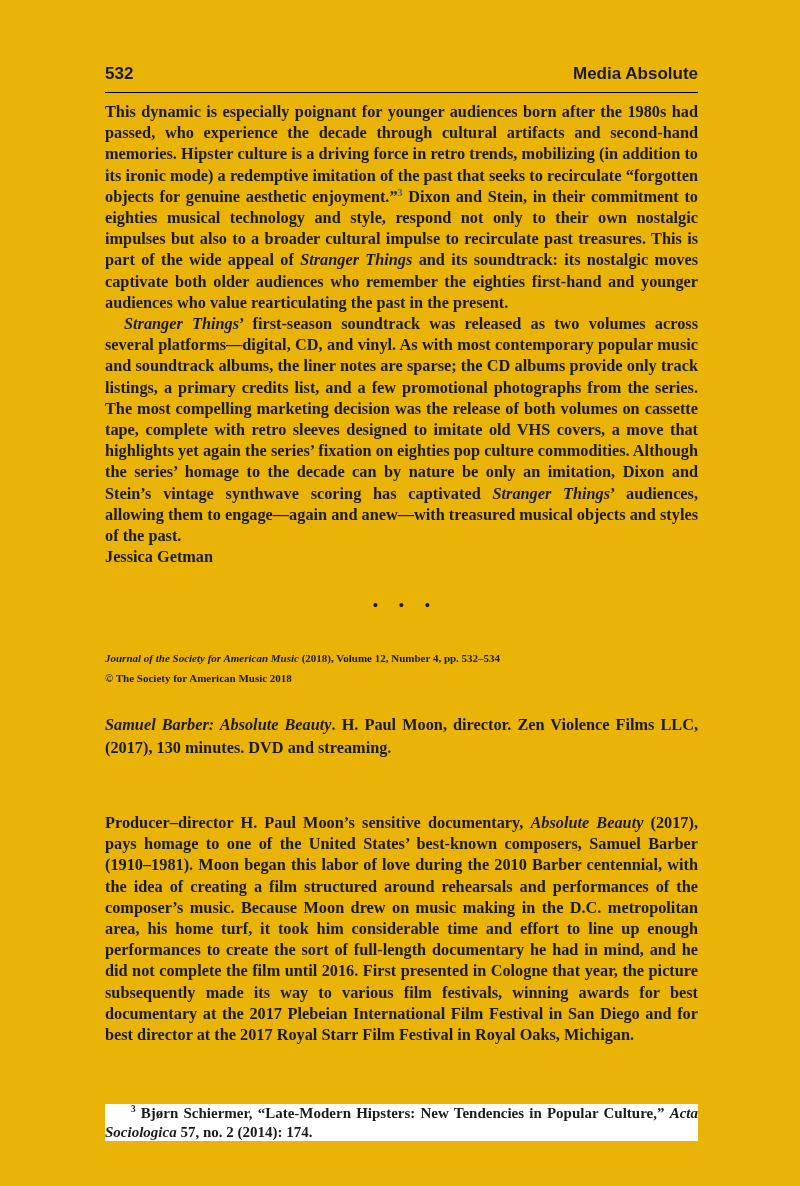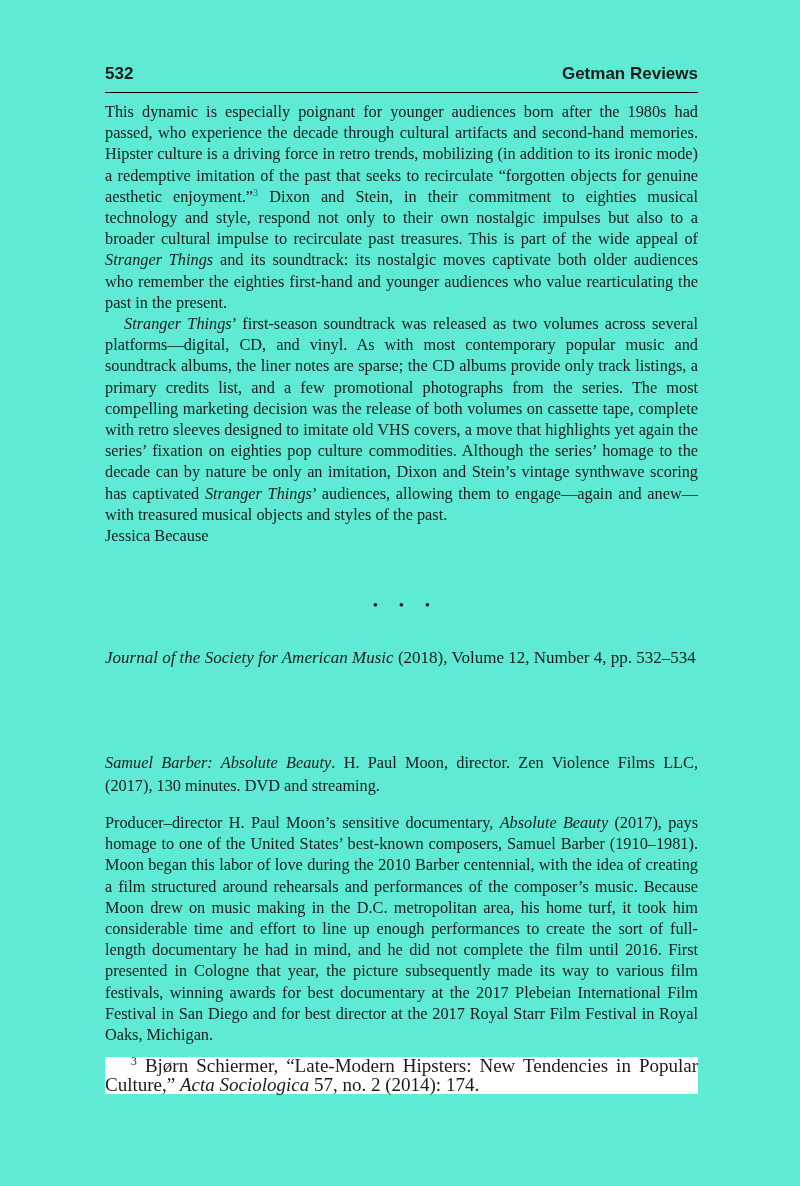--- a/index.html
+++ b/index.html
@@ -1,26 +1,26 @@
 <!DOCTYPE html>
 <html lang="en"><head>
 <meta charset="utf-8">
 <style>
   html, body { margin: 0; padding: 0; background: #ffffff; }
   .page {
     position: relative;
     width: 800px;
     height: 1186px;
-    background: #5eead4;
+    background: #eab308;
     font-family: "Liberation Serif", serif;
     color: #1b1b1b;
     overflow: hidden;
     box-sizing: border-box;
   }
-  .abs { position: absolute; left: 105px; width: 593px; }
+  .abs { position: absolute; left: 105px; width: 593px; font-weight: bold; }
 
   
   .running-head {
     top: 64px;
     display: flex;
     justify-content: space-between;
     align-items: baseline;
     font-family: "Liberation Sans", sans-serif;
     font-weight: 700;
     font-size: 17px;
@@ -46,68 +46,69 @@
 
   .bullets {
     top: 597px;
     text-align: center;
     font-size: 15px;
     word-spacing: 17px;
     color: #1b1b1b;
   }
 
   
-  .citation { top: 648px; font-size: 17px; line-height: 20px; }
+  .citation { top: 648px; font-size: 11px; line-height: 20px; }
   .citation-line2 { display: flex; }
   .doi { margin-left: 37px; }
 
   
   .film-heading {
-    top: 751px;
+    top: 713px;
     font-size: 16.3px;
     line-height: 23px;
     text-align: justify;
   }
   .film-body { top: 812px; }
 
   
   .footnote {
-    top: 1057px;
-    font-size: 19px;
+    top: 1104px;
+    font-size: 15px;
     line-height: 18.5px;
     text-align: justify;
     background: #ffffff;
   }
   .footnote p { margin: 0; text-indent: 26px; }
 
   .it { font-style: italic; }
   .fn-link { color: #2d64a8; }
   sup { font-size: 0.62em; vertical-align: super; line-height: 0; }
 </style>
 </head>
 <body>
 
 <div class="page">
 
   <div class="abs running-head">
     <span>532</span>
-    <span>Getman Reviews</span>
+    <span>Media Absolute</span>
   </div>
 
   <div class="abs body-block">
     <p><span>This dynamic is especially poignant for younger audiences born after the 1980s had passed, who experience the decade through cultural artifacts and second-hand memories. Hipster culture is a driving force in retro trends, mobilizing (in addition to its ironic mode) a redemptive imitation of the past that seeks to recirculate “forgotten objects for genuine aesthetic enjoyment.”</span><sup class="fn-link">3</sup><span> Dixon and Stein, in their commitment to eighties musical technology and style, respond not only to their own nostalgic impulses but also to a broader cultural impulse to recirculate past treasures. This is part of the wide appeal of </span><span class="it">Stranger Things</span><span> and its soundtrack: its nostalgic moves captivate both older audiences who remember the eighties first-hand and younger audiences who value rearticulating the past in the present.</span></p>
     <p class="p-indent"><span class="it">Stranger Things</span><span>’ first-season soundtrack was released as two volumes across several platforms—digital, CD, and vinyl. As with most contemporary popular music and soundtrack albums, the liner notes are sparse; the CD albums provide only track listings, a primary credits list, and a few promotional photographs from the series. The most compelling marketing decision was the release of both volumes on cassette tape, complete with retro sleeves designed to imitate old VHS covers, a move that highlights yet again the series’ fixation on eighties pop culture commodities. Although the series’ homage to the decade can by nature be only an imitation, Dixon and Stein’s vintage synthwave scoring has captivated </span><span class="it">Stranger Things</span><span>’ audiences, allowing them to engage—again and anew—with treasured musical objects and styles of the past.</span></p>
-    <p class="signature">Jessica Because</p>
+    <p class="signature">Jessica Getman</p>
   </div>
 
   <div class="abs bullets">• • •</div>
 
   <div class="abs citation">
     <div><span class="it">Journal of the Society for American Music</span><span> (2018), Volume 12, Number 4, pp. 532–534</span></div>
     <div class="citation-line2">
+      <span>© The Society for American Music 2018</span>
     </div>
   </div>
 
   <div class="abs film-heading"><span class="it">Samuel Barber: Absolute Beauty</span><span>. H. Paul Moon, director. Zen Violence Films LLC, (2017), 130 minutes. DVD and streaming.</span></div>
 
   <div class="abs film-body">
     <p><span>Producer–director H. Paul Moon’s sensitive documentary, </span><span class="it">Absolute Beauty</span><span> (2017), pays homage to one of the United States’ best-known composers, Samuel Barber (1910–1981). Moon began this labor of love during the 2010 Barber centennial, with the idea of creating a film structured around rehearsals and performances of the composer’s music. Because Moon drew on music making in the D.C. metropolitan area, his home turf, it took him considerable time and effort to line up enough performances to create the sort of full-length documentary he had in mind, and he did not complete the film until 2016. First presented in Cologne that year, the picture subsequently made its way to various film festivals, winning awards for best documentary at the 2017 Plebeian International Film Festival in San Diego and for best director at the 2017 Royal Starr Film Festival in Royal Oaks, Michigan.</span></p>
   </div>
 
   <div class="abs footnote">

